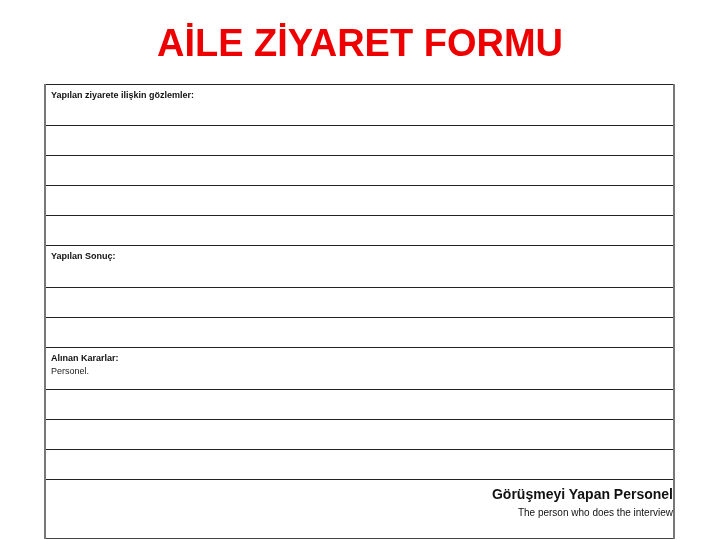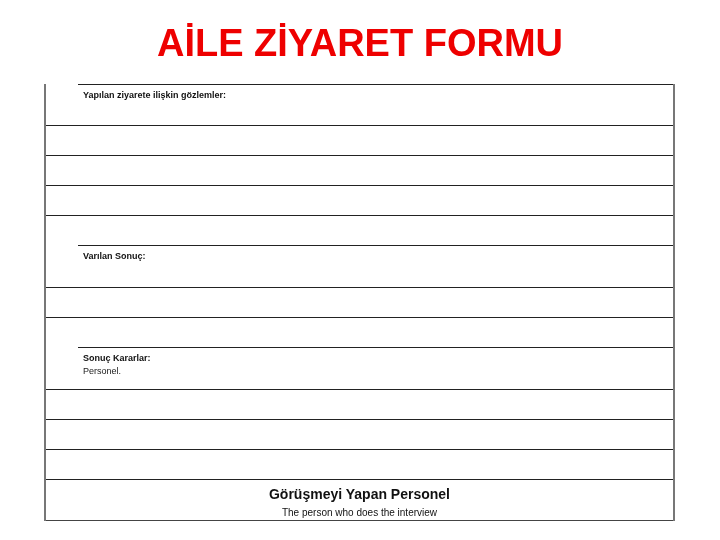--- a/index.html
+++ b/index.html
@@ -14,53 +14,53 @@
     }
     .form-table {
       position: absolute; left: 44px; top: 84px; width: 631px;
       border-left: 2px solid #777; border-right: 2px solid #777;
       box-sizing: border-box;
     }
     .row {
       border-top: 1.5px solid #222; box-sizing: border-box; position: relative;
     }
     .row.blank { height: 30px; }
-    .row.labeled { height: 42px; padding: 3px 0 0 5px; margin-left: 32px; }
+    .row.labeled { height: 42px; padding: 3px 0 0 5px; }
     .row.first { height: 41px; }
     .label-bold { font-size: 9px; font-weight: bold; color: #111; line-height: 14px; display:block; }
     .label-sub { font-size: 9px; color: #222; line-height: 13px; display:block; }
     .row.signature {
-      height: 42px; text-align: center; padding-top: 5px;
+      height: 60px; text-align: right; padding-top: 5px;
       border-bottom: 1.5px solid #444;
     }
     .sig-tr { font-size: 14px; font-weight: bold; color: #111; display: block; line-height: 18px; }
     .sig-en { font-size: 10px; color: #111; display: block; line-height: 20px; }
   </style>
 </head>
 <body>
 
 <div class="title">AİLE ZİYARET FORMU</div>
 
 <div class="form-table">
   <div class="row labeled first">
     <span class="label-bold">Yapılan ziyarete ilişkin gözlemler:</span>
   </div>
   <div class="row blank"></div>
   <div class="row blank"></div>
   <div class="row blank"></div>
   <div class="row blank"></div>
 
   <div class="row labeled">
-    <span class="label-bold">Varılan Sonuç:</span>
+    <span class="label-bold">Yapılan Sonuç:</span>
   </div>
   <div class="row blank"></div>
   <div class="row blank"></div>
 
   <div class="row labeled">
-    <span class="label-bold">Sonuç Kararlar:</span>
+    <span class="label-bold">Alınan Kararlar:</span>
     <span class="label-sub">Personel.</span>
   </div>
   <div class="row blank"></div>
   <div class="row blank"></div>
   <div class="row blank"></div>
 
   <div class="row signature">
     <span class="sig-tr">Görüşmeyi Yapan Personel</span>
     <span class="sig-en">The person who does the interview</span>
   </div>

